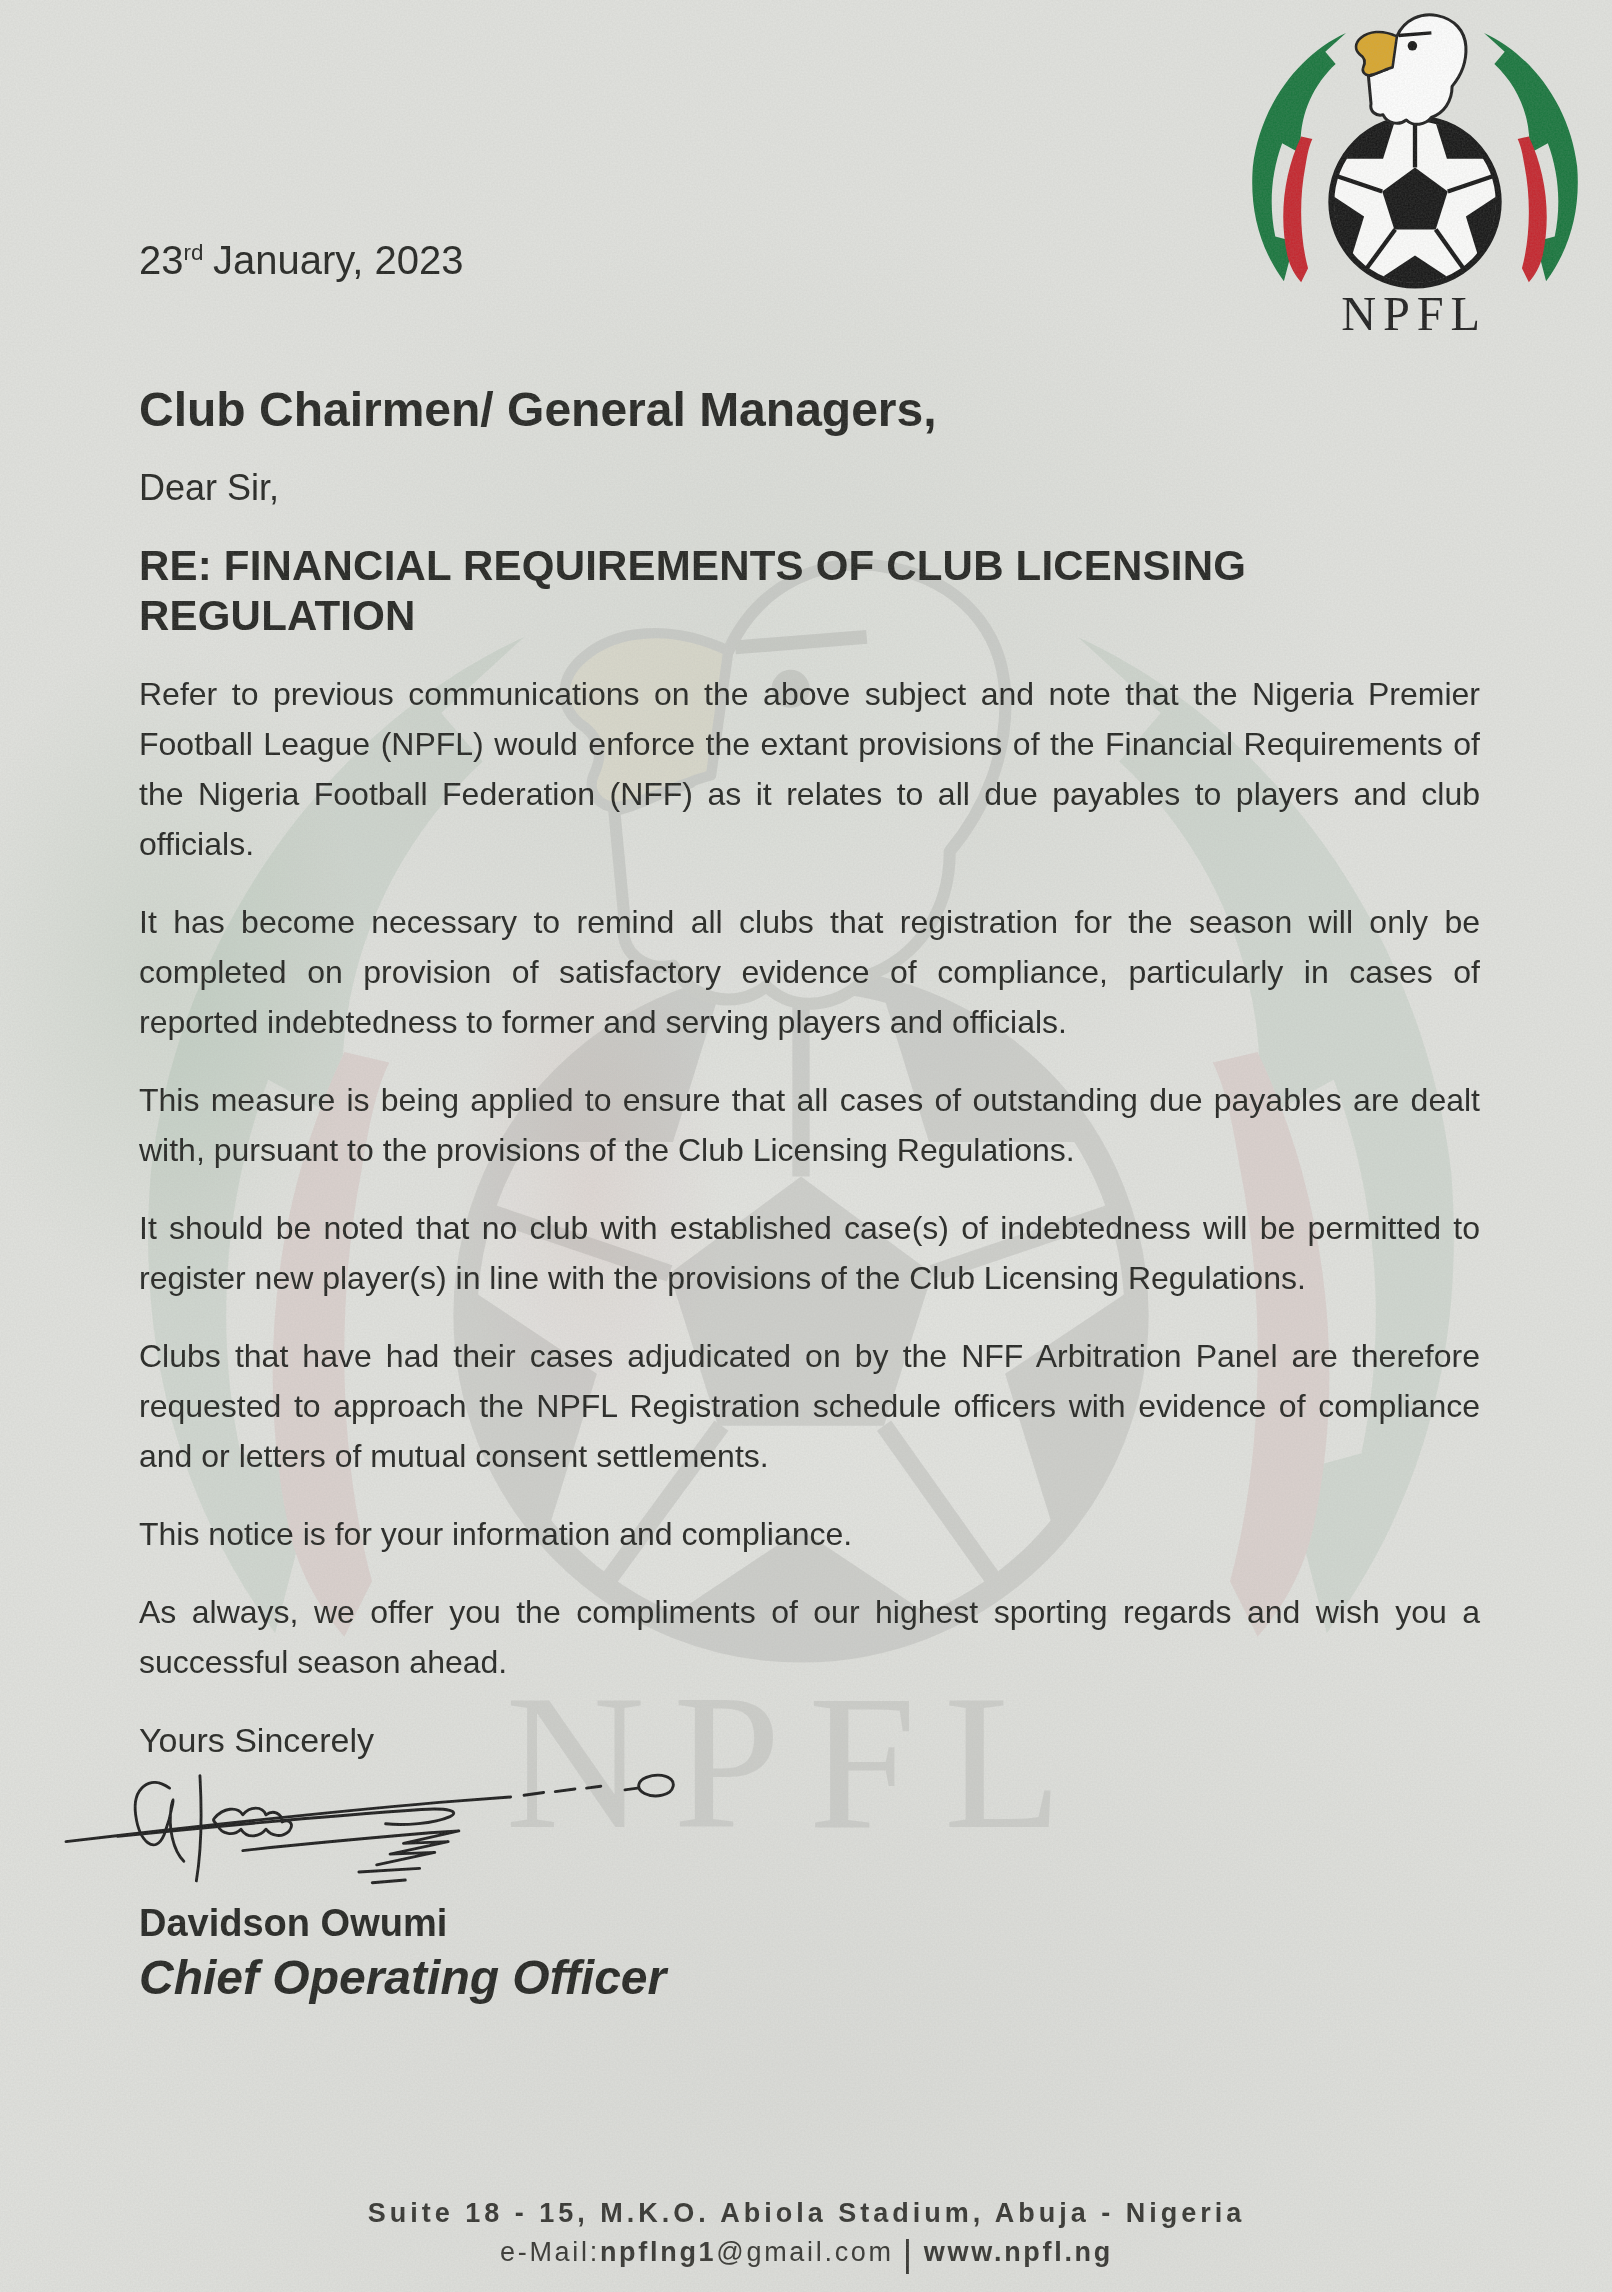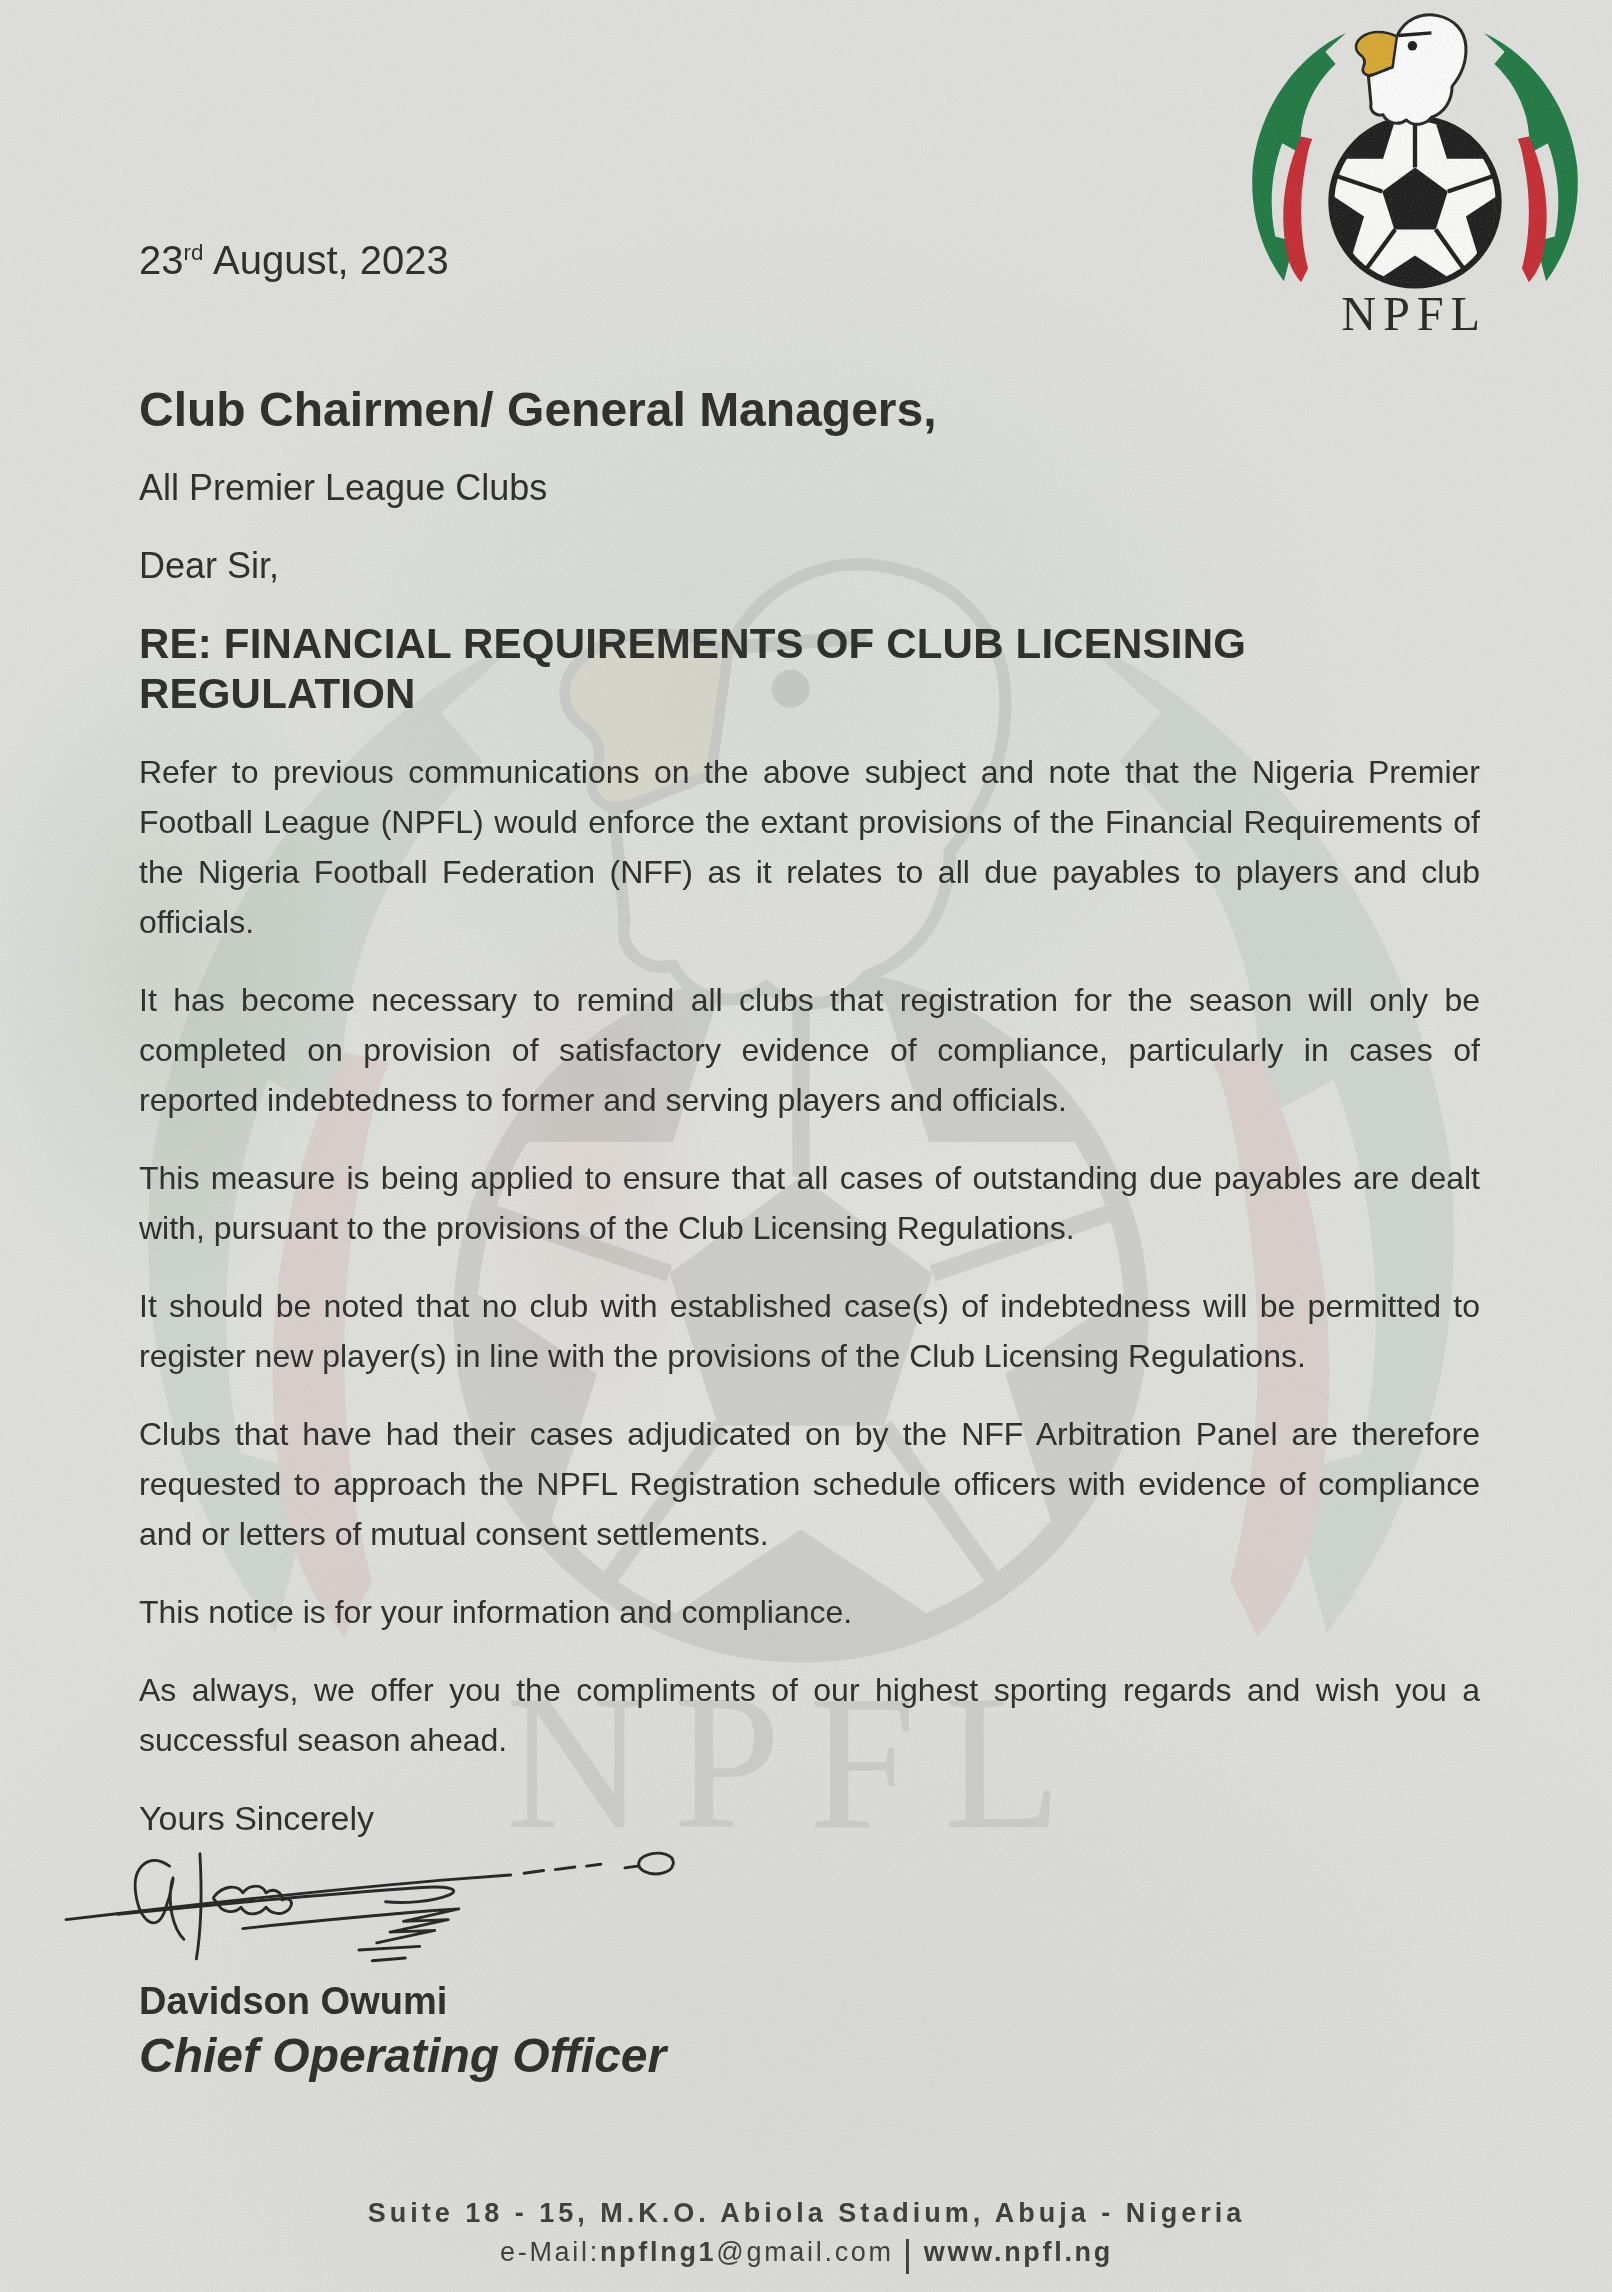--- a/index.html
+++ b/index.html
@@ -86,24 +86,23 @@
 
   <svg class="watermark" viewBox="0 0 440 400" width="1522" height="1384">
     <use href="#npfl-logo"></use>
   </svg>
 
   <svg class="crest" viewBox="0 0 440 400" width="380" height="345">
     <use href="#npfl-logo"></use>
   </svg>
 
   <div class="content">
-    <p class="date-line"><span>23</span><sup>rd</sup><span class="date-rest">August, 2023</span></p>
+    <p class="date-line"><span>23</span><sup>rd</sup><span class="date-rest">January, 2023</span></p>
 
     <p class="recipient-bold">Club Chairmen/ General Managers,</p>
-    <p class="recipient">All Premier League Clubs</p>
     <p class="salutation">Dear Sir,</p>
     <p class="subject">RE: FINANCIAL REQUIREMENTS OF CLUB LICENSING REGULATION</p>
 
     <p class="body-par">Refer to previous communications on the above subject and note that the Nigeria Premier Football League (NPFL) would enforce the extant provisions of the Financial Requirements of the Nigeria Football Federation (NFF) as it relates to all due payables to players and club officials.</p>
     <p class="body-par">It has become necessary to remind all clubs that registration for the season will only be completed on provision of satisfactory evidence of compliance, particularly in cases of reported indebtedness to former and serving players and officials.</p>
     <p class="body-par">This measure is being applied to ensure that all cases of outstanding due payables are dealt with, pursuant to the provisions of the Club Licensing Regulations.</p>
     <p class="body-par">It should be noted that no club with established case(s) of indebtedness will be permitted to register new player(s) in line with the provisions of the Club Licensing Regulations.</p>
     <p class="body-par">Clubs that have had their cases adjudicated on by the NFF Arbitration Panel are therefore requested to approach the NPFL Registration schedule officers with evidence of compliance and or letters of mutual consent settlements.</p>
     <p class="body-par">This notice is for your information and compliance.</p>
     <p class="body-par">As always, we offer you the compliments of our highest sporting regards and wish you a successful season ahead.</p>

